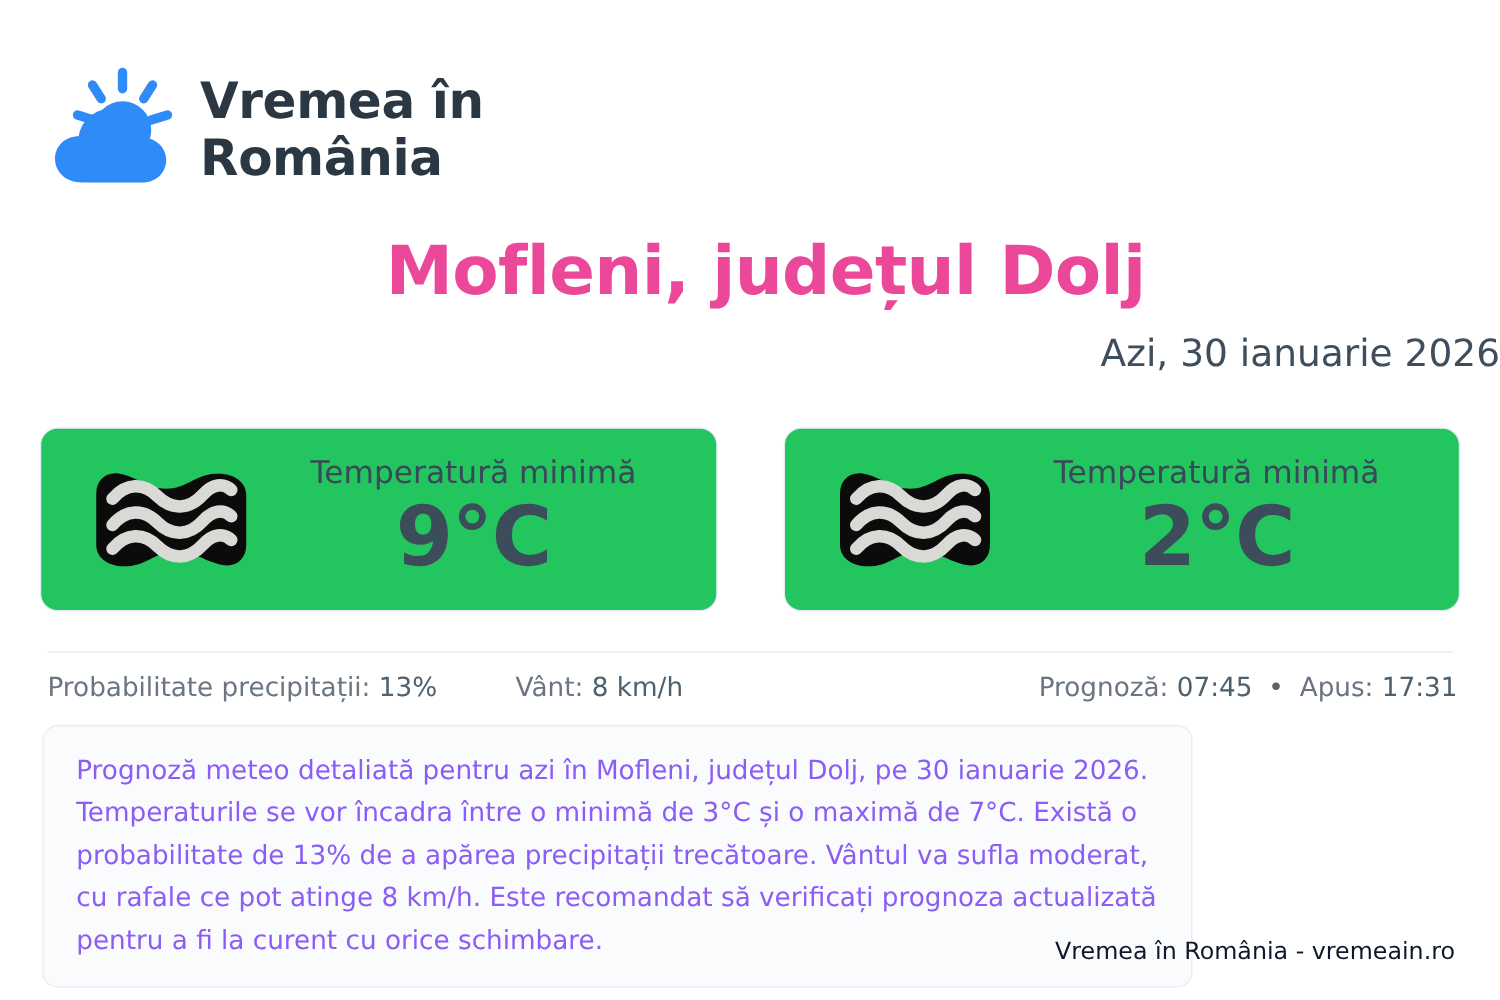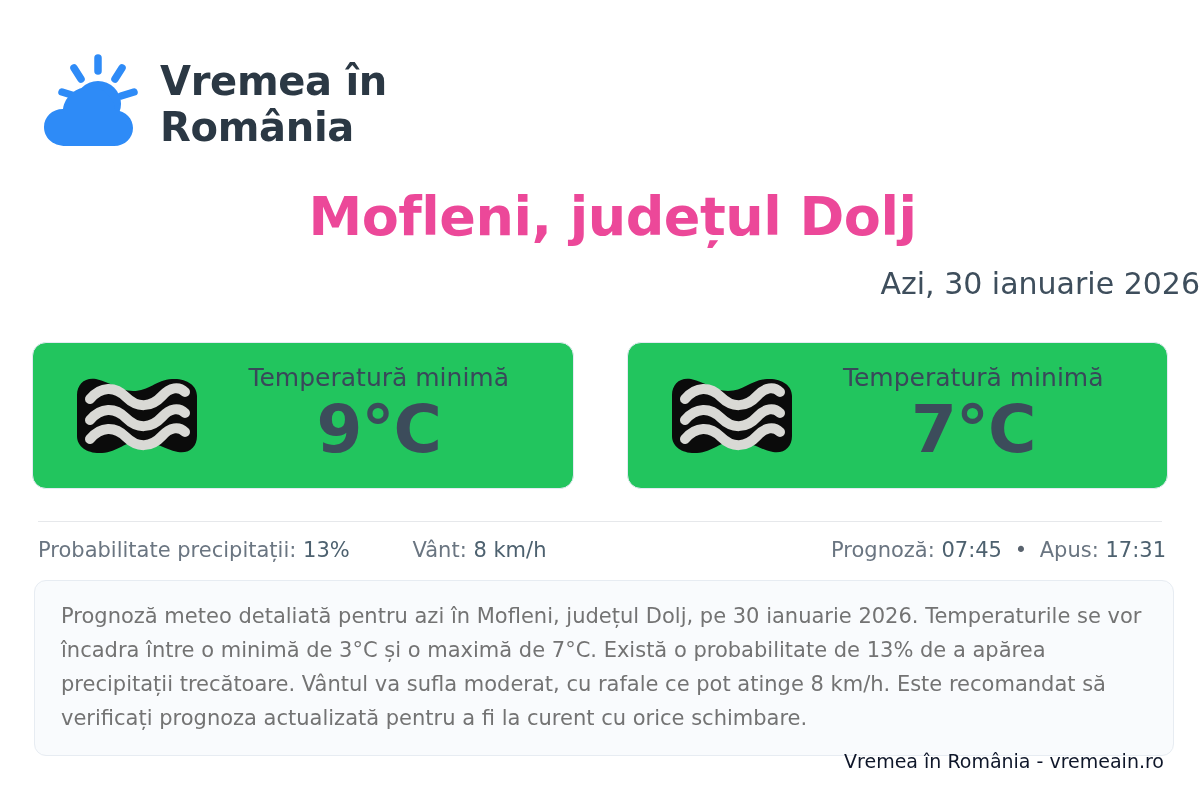--- a/index.html
+++ b/index.html
@@ -121,29 +121,29 @@
   .stat-precip { flex: 0 0 33.2%; text-align: left; }
   .stat-wind   { flex: 0 0 33.2%; }
   .stat-sun    { flex: 1 1 auto; text-align: right; }
   .stat .v { color: #4D616F; margin-top: 28px; }
   .stat .dot { color: #59636E; padding: 0 6px; }
 
   
   .description {
     position: absolute;
     left: 34px; top: 580px;
-    width: 1140px;
+    width: 920px;
     min-height: 139px;
     background: #F9FBFD;
     border: 1px solid #E7ECF2;
     border-radius: 12px;
     padding: 18px 26px 20px 26px;
     font-size: 21px;
     line-height: 1.62;
-    color: #737373;
+    color: #8b5cf6;
   }
 
   
   .footer {
     position: absolute;
     right: 36px; bottom: 28px;
     font-size: 19px;
     color: #0f172a;
   }
 </style>
@@ -197,21 +197,21 @@
                  C115 3 126 10 126 21 L126 61 C126 72 118 79 107 77
                  C92 74 85 66 70 66 C54 66 47 77 31 78 C17 79 6 72 6 61 Z" fill="#0B0B0B"></path>
         <g stroke="#D9D9D5" stroke-width="10" stroke-linecap="round" fill="none">
           <path d="M19 24 C30 11 44 11 55 22 C66 33 80 33 91 21 C99 12 108 11 114 17"></path>
           <path d="M19 45 C30 32 44 32 55 43 C66 54 80 54 91 42 C99 33 108 32 114 38"></path>
           <path d="M19 64 C30 51 44 51 55 62 C66 73 80 73 91 61 C99 52 108 51 114 57"></path>
         </g>
       </svg>
       <div class="card-body">
         <div class="card-label">Temperatură minimă</div>
-        <div class="card-value">7°C</div>
+        <div class="card-value">2°C</div>
       </div>
     </div>
 
   </div>
 
   <div class="divider"></div>
 
   <div class="stats">
     <div class="stat stat-precip">
       <span>Probabilitate precipitații:</span>

